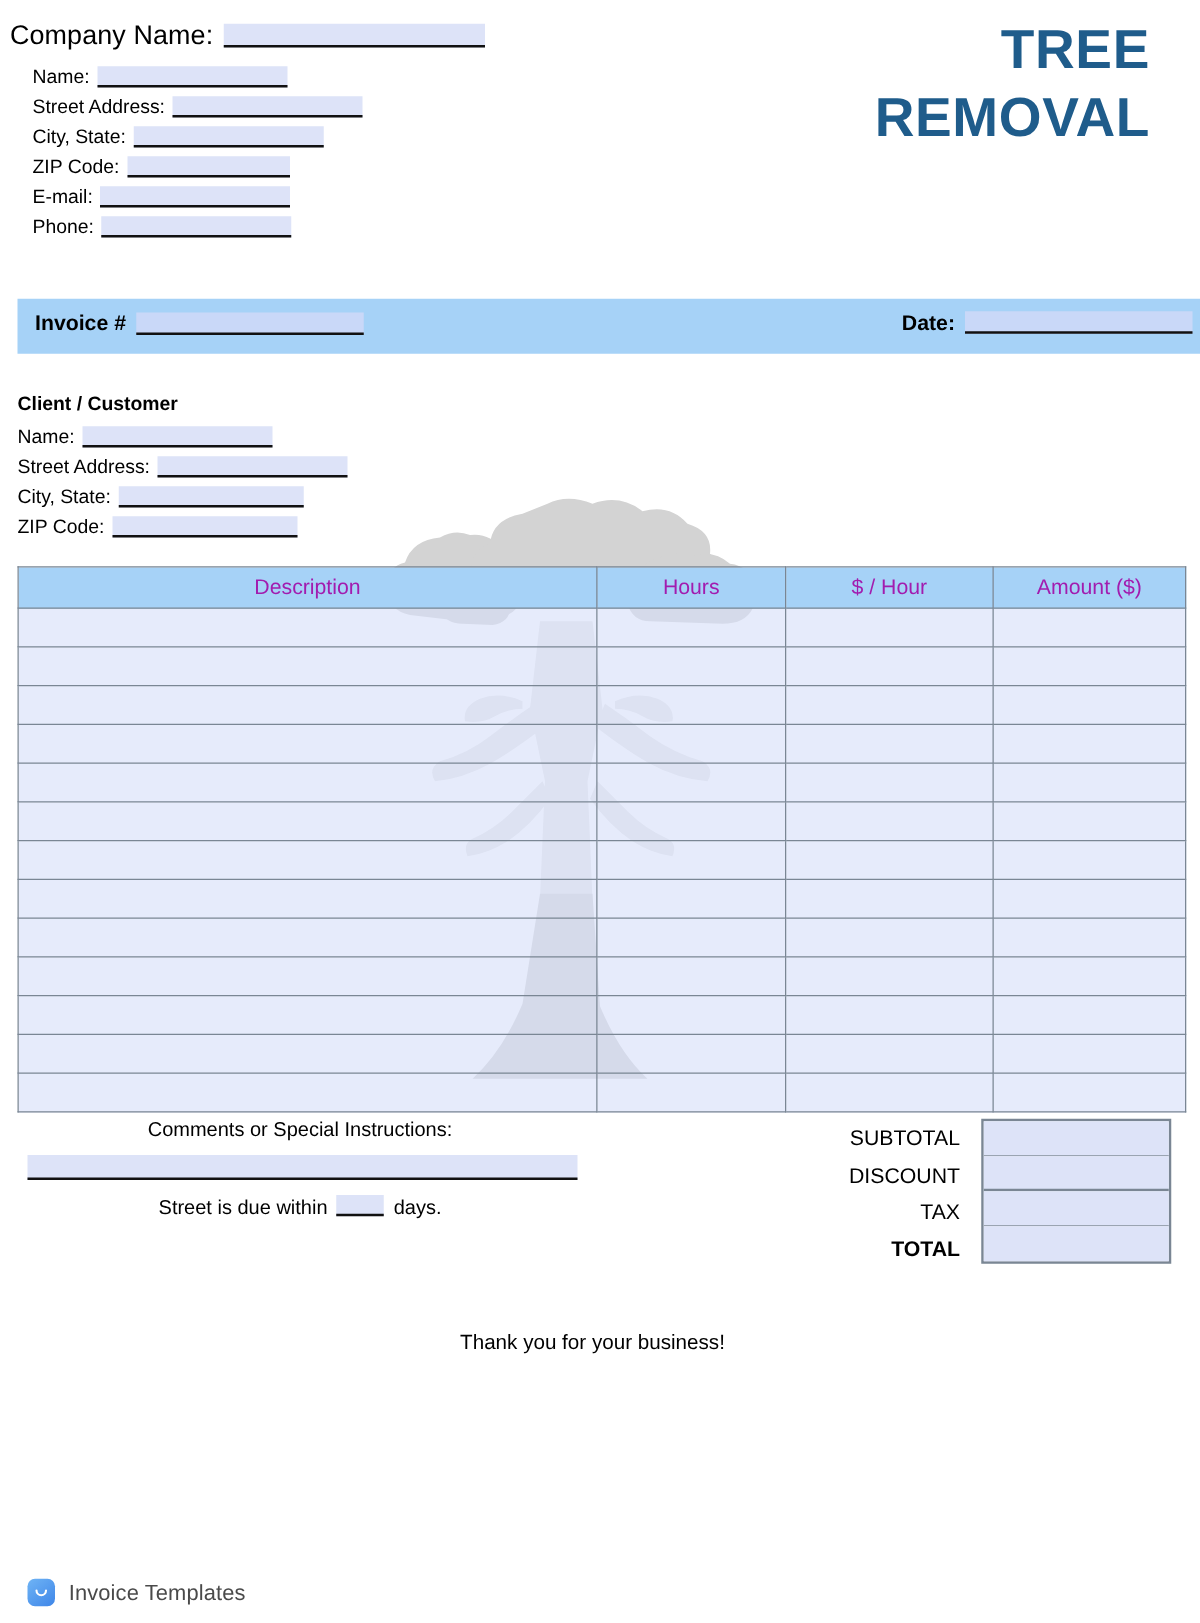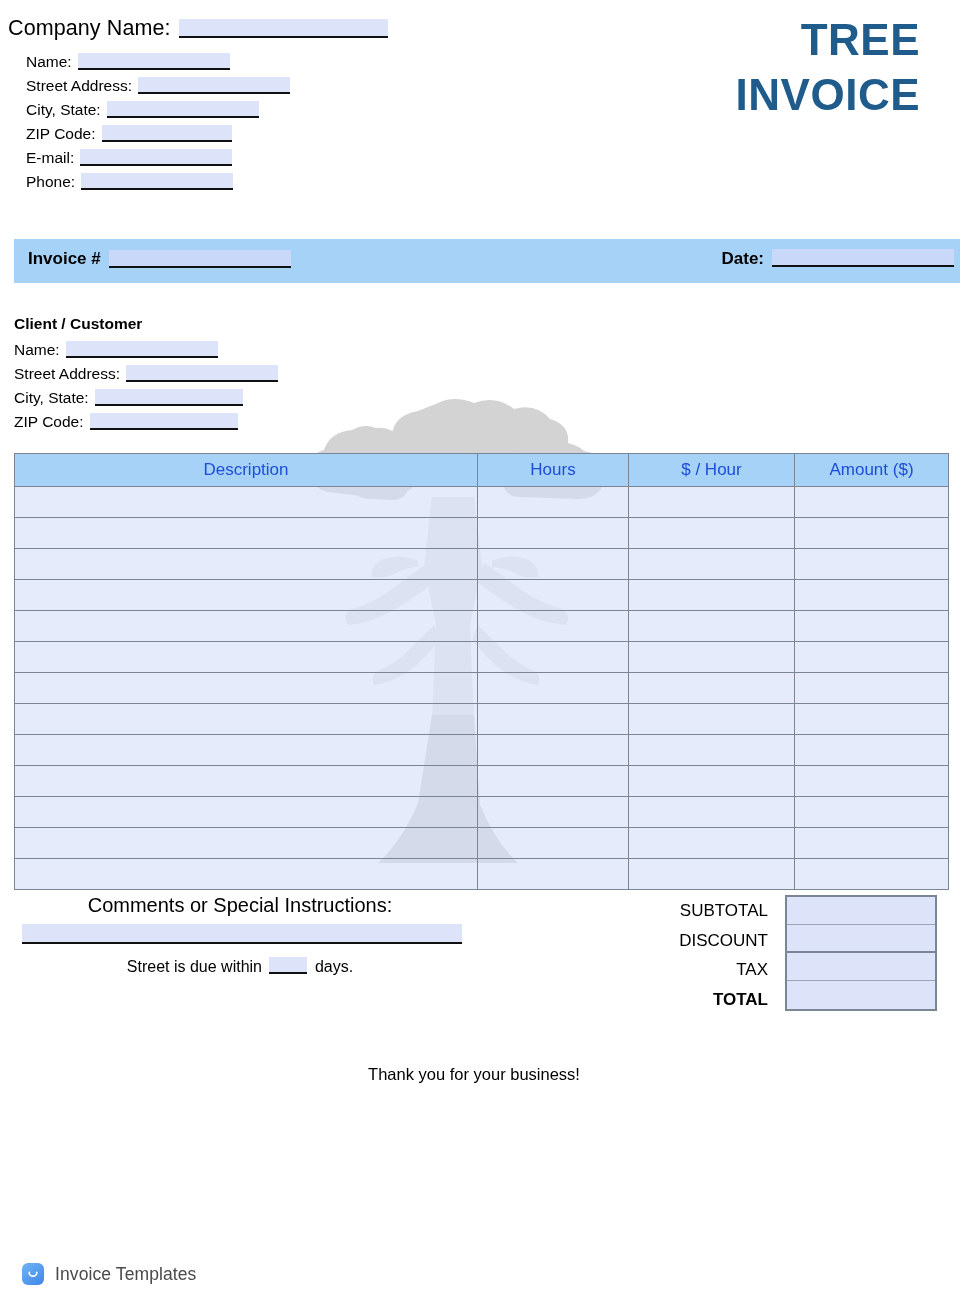--- a/index.html
+++ b/index.html
@@ -166,21 +166,21 @@
     border-collapse: collapse;
     z-index: 2;
     table-layout: fixed;
   }
   #items-table th {
     background: #a6d2f7;
     border: 1px solid #7a8694;
     font-size: 17px;
     font-weight: normal;
     height: 30px;
-    color: #1d4ed8;
+    color: #a21caf;
     text-align: center;
   }
   #items-table td {
     background: rgba(215, 222, 248, 0.62);
     border: 1px solid #7a8694;
     height: 28px;
   }
   .col-desc { width: 460px; }
   .col-hours { width: 148px; }
   .col-rate { width: 163px; }
@@ -188,21 +188,21 @@
 
   
   #comments-block {
     position: absolute;
     left: 0px;
     top: 895px;
     width: 560px;
     z-index: 3;
   }
   #comments-label {
-    font-size: 20px;
+    font-size: 16px;
     text-align: center;
     width: 480px;
     line-height: 20px;
   }
   #comments-field {
     margin-top: 9px;
     margin-left: 22px;
     width: 440px;
     height: 20px;
     background: #dde3f8;
@@ -355,21 +355,21 @@
       </div>
       <div class="sub-row">
         <span class="sub-label">Phone:</span>
         <span class="fld sub-field" style="width:152px"></span>
       </div>
     </div>
   </div>
 
   <div id="doc-title">
     <div>TREE</div>
-    <div>INVOICE</div>
+    <div>REMOVAL</div>
   </div>
 
   <div id="invoice-bar">
     <div class="bar-left">
       <span class="bar-label">Invoice #</span>
       <span class="fld bar-field" id="invoice-number-field"></span>
     </div>
     <div class="bar-right">
       <span class="bar-label">Date:</span>
       <span class="fld bar-field" id="invoice-date-field"></span>

